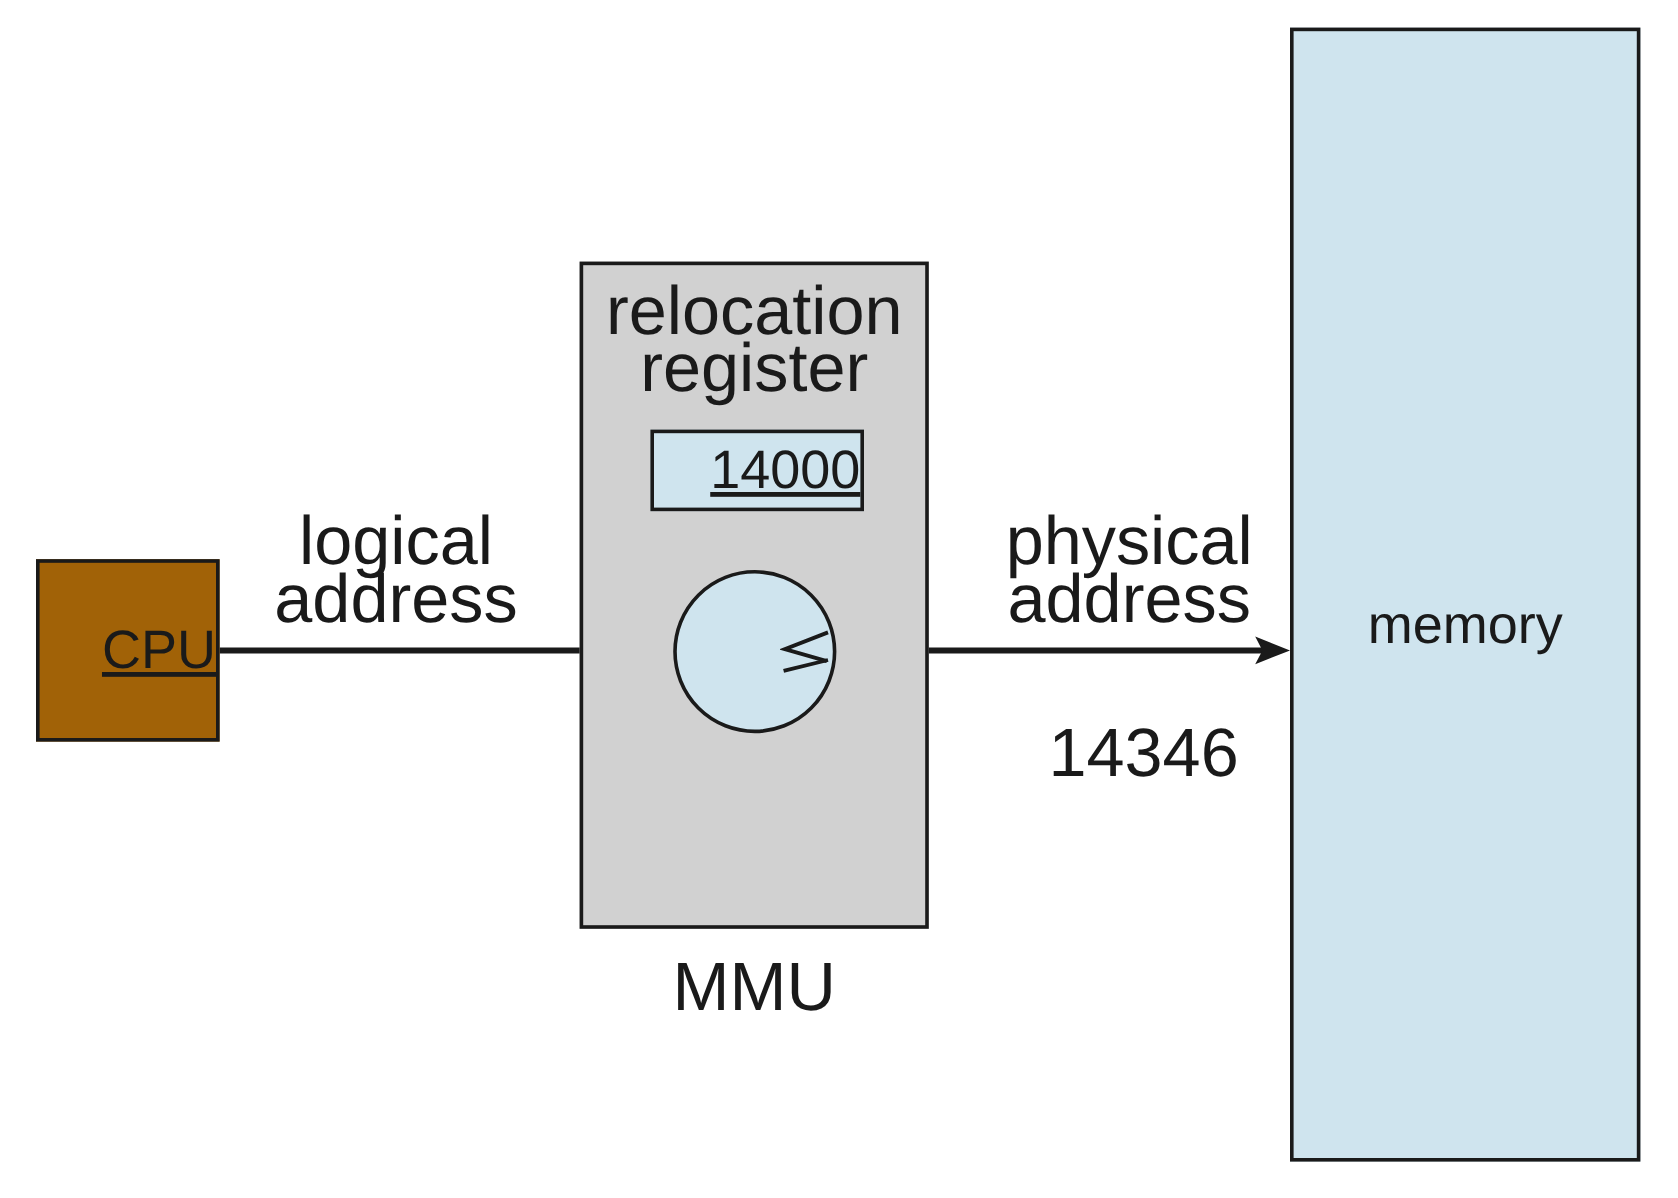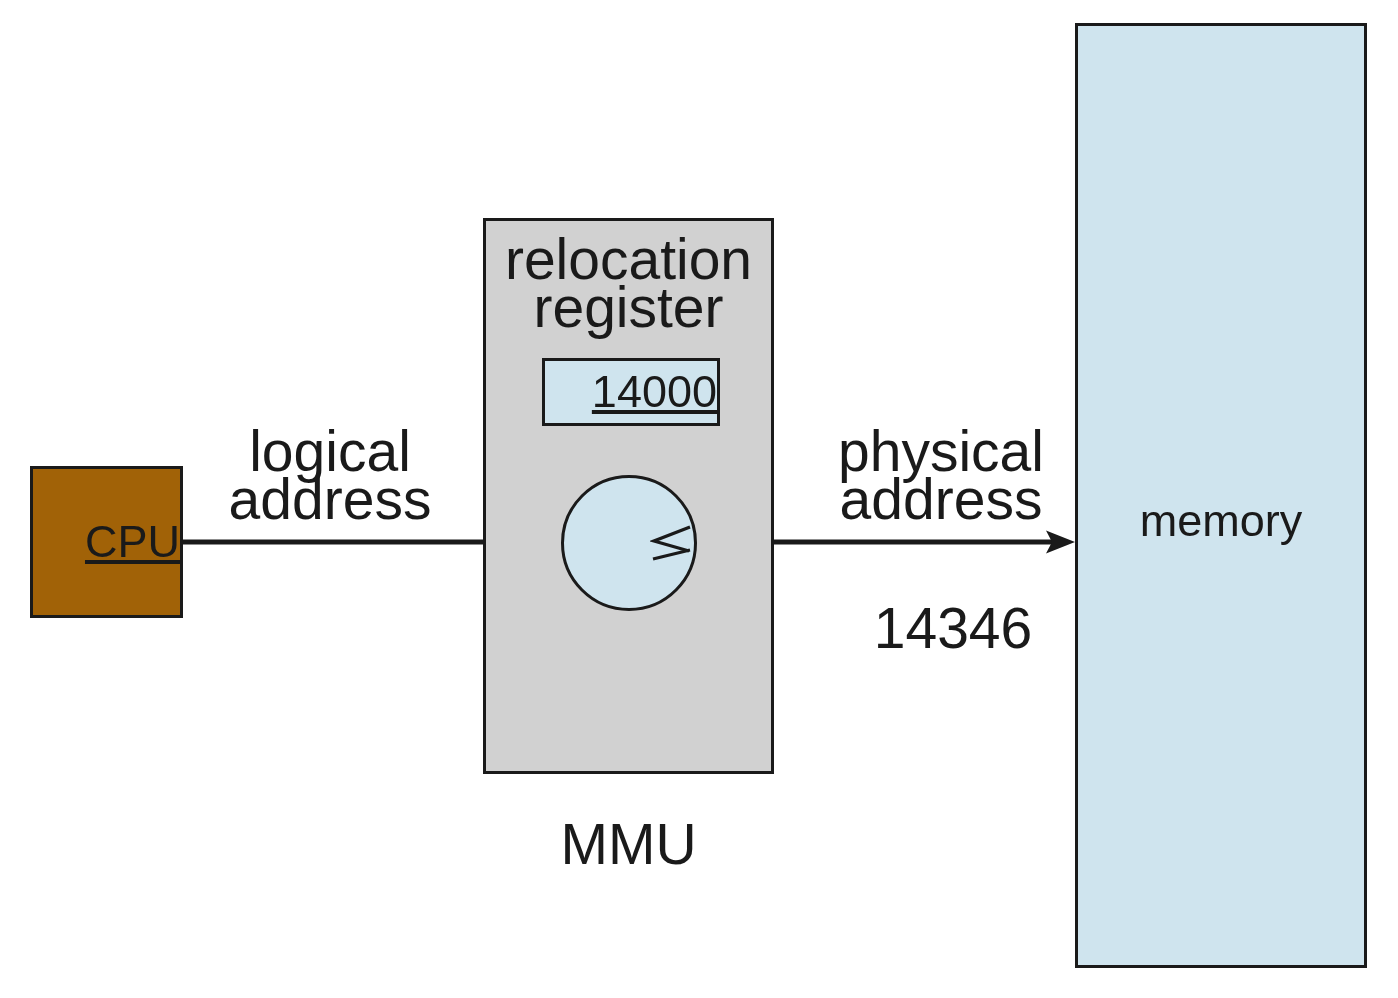--- a/index.html
+++ b/index.html
@@ -36,21 +36,21 @@
   .mem-label  { position: absolute; left: 0; right: 0; top: 470px; text-align: center; font-size: 45px; line-height: 50px; }
   .adder-circle {
     position: absolute;
     left: 561px; top: 475px;
     width: 136px; height: 136px;
     border-radius: 50%;
     border-style: solid;
     border-width: 3px;
   }
   .reloc-title { left: 483px; top: 235px; width: 291px; }
-  .mmu-caption { left: 483px; top: 820px; width: 291px; }
+  .mmu-caption { left: 483px; top: 799px; width: 291px; }
   .logical-label   { left: 180px; top: 427px; width: 300px; }
   .logical-value   { left: 180px; top: 564px; width: 300px; }
   .physical-label  { left: 775px; top: 427px; width: 300px; margin-left: 16px; }
   .physical-value  { left: 775px; top: 564px; width: 356px; margin-top: 40px; }
   .overlay { position: absolute; left: 0; top: 0; }
 </style>
 </head>
 <body>
 
 <div class="canvas" style="background: rgb(255, 255, 255); color: rgb(26, 26, 26);">

